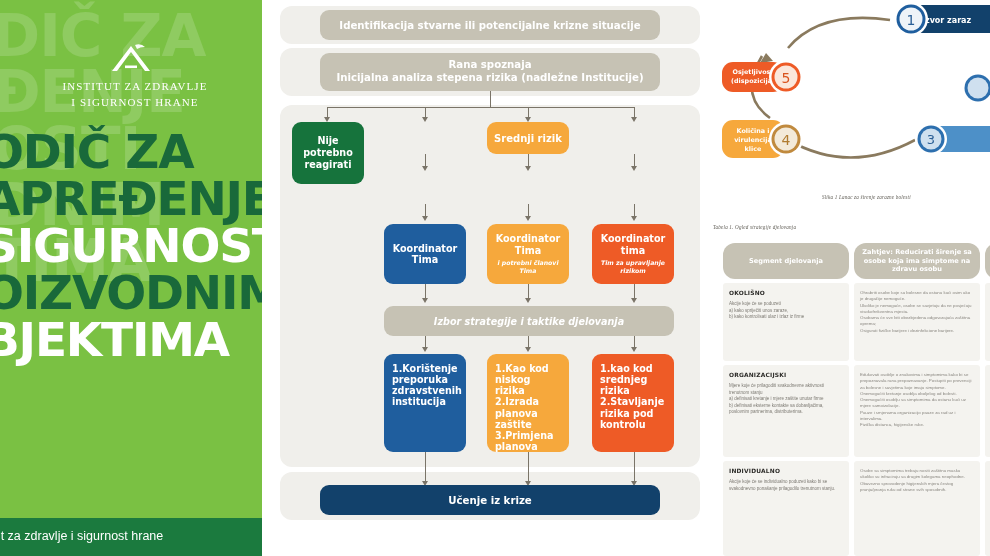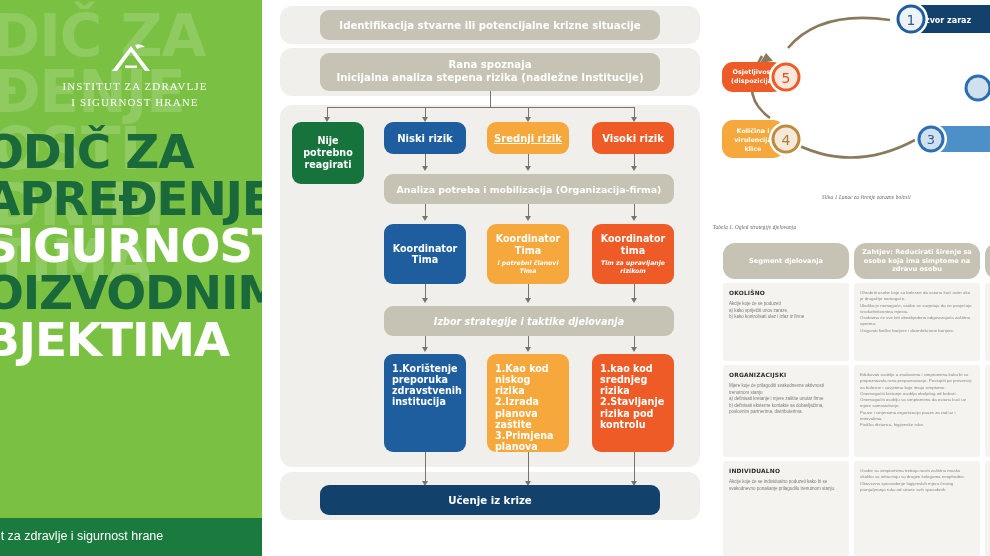--- a/index.html
+++ b/index.html
@@ -114,40 +114,31 @@
     <div class="conn" style="left:364px;top:107px;width:1.4px;height:11px;"></div>
     <div class="arrow" style="left:54.2px;top:117px;"></div>
     <div class="arrow" style="left:152.2px;top:117px;"></div>
     <div class="arrow" style="left:255.2px;top:117px;"></div>
     <div class="arrow" style="left:361.2px;top:117px;"></div>
 
     <div class="node n-green" style="left:22px;top:122px;width:72px;height:62px;font-size:9.6px;line-height:1.22;white-space:pre-line;">
       <span>Nije potrebno
 reagirati</span>
     </div>
-    <div class="node n-blue" style="left:114px;top:122px;width:82px;height:32px;font-size:10px;">
-      <span>Niski rizik</span>
-    </div>
-    <div class="node n-orange" style="left:217px;top:122px;width:82px;height:32px;font-size:10px;text-decoration:underline;">
+    <div class="node n-orange" style="left:217px;top:122px;width:82px;height:32px;font-size:10px;">
       <span>Srednji rizik</span>
-    </div>
-    <div class="node n-red" style="left:322px;top:122px;width:82px;height:32px;font-size:10px;">
-      <span>Visoki rizik</span>
     </div>
 
     <div class="conn" style="left:155px;top:154px;width:1.4px;height:13px;"></div>
     <div class="conn" style="left:258px;top:154px;width:1.4px;height:13px;"></div>
     <div class="conn" style="left:364px;top:154px;width:1.4px;height:13px;"></div>
     <div class="arrow" style="left:152.2px;top:166px;"></div>
     <div class="arrow" style="left:255.2px;top:166px;"></div>
     <div class="arrow" style="left:361.2px;top:166px;"></div>
 
-    <div class="node n-grey" style="left:114px;top:174px;width:290px;height:30px;font-size:9.4px;">
-      <span>Analiza potreba i mobilizacija (Organizacija-firma)</span>
-    </div>
 
     <div class="conn" style="left:155px;top:204px;width:1.4px;height:13px;"></div>
     <div class="conn" style="left:258px;top:204px;width:1.4px;height:13px;"></div>
     <div class="conn" style="left:364px;top:204px;width:1.4px;height:13px;"></div>
     <div class="arrow" style="left:152.2px;top:216px;"></div>
     <div class="arrow" style="left:255.2px;top:216px;"></div>
     <div class="arrow" style="left:361.2px;top:216px;"></div>
 
     <div class="node n-blue" style="left:114px;top:224px;width:82px;height:60px;font-size:9.6px;line-height:1.2;white-space:pre-line;">
       <span>Koordinator

